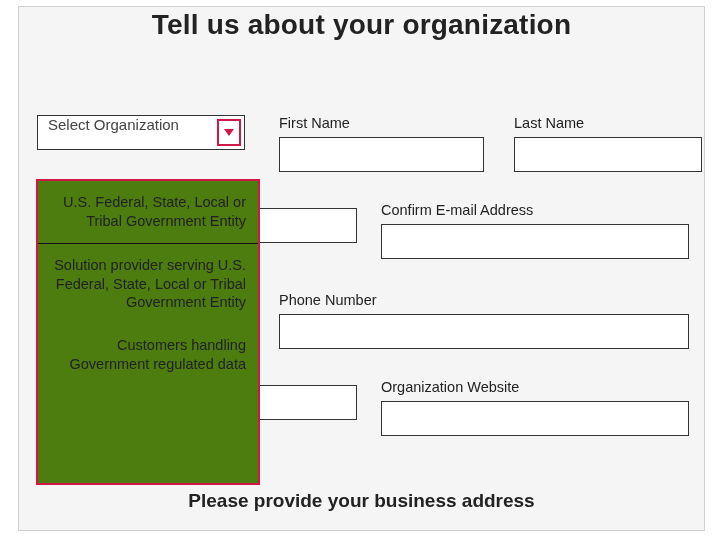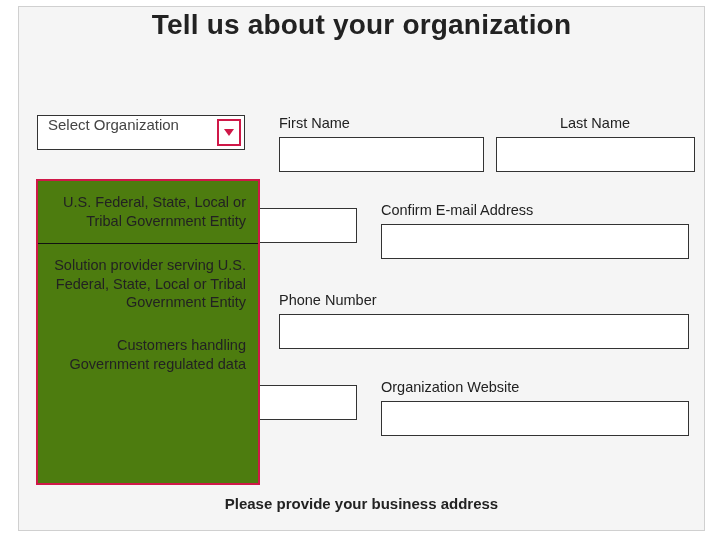--- a/index.html
+++ b/index.html
@@ -41,21 +41,21 @@
     .text-input {
       height: 35px;
       border: 1px solid #333;
       background: #fff;
       padding: 0 8px;
       font-size: 14px;
     }
     
     .f-org { top: 108px; left: 18px; width: 208px; }
     .f-first { top: 108px; left: 260px; width: 205px; }
-    .f-last { top: 108px; left: 482px; width: 188px; align-items: center; }
+    .f-last { top: 108px; left: 495px; width: 188px; }
     
     .f-email { top: 195px; left: 18px; width: 320px; }
     .f-confirm { top: 195px; left: 362px; width: 308px; }
     
     .f-phone { top: 285px; left: 260px; width: 410px; }
     
     .f-orgname { top: 372px; left: 18px; width: 320px; }
     .f-website { top: 372px; left: 362px; width: 308px; }
 
     
@@ -105,21 +105,21 @@
       cursor: pointer;
     }
     .dropdown-item.first { border-bottom: 1px solid #111; }
 
     h2.section-title {
       position: absolute;
       bottom: 18px;
       left: 0;
       right: 0;
       text-align: center;
-      font-size: 15px;
+      font-size: 19px;
       font-weight: 600;
       color: #222;
     }
 
     
     .under { z-index: 1; }
   </style>
 </head>
 <body>
 

